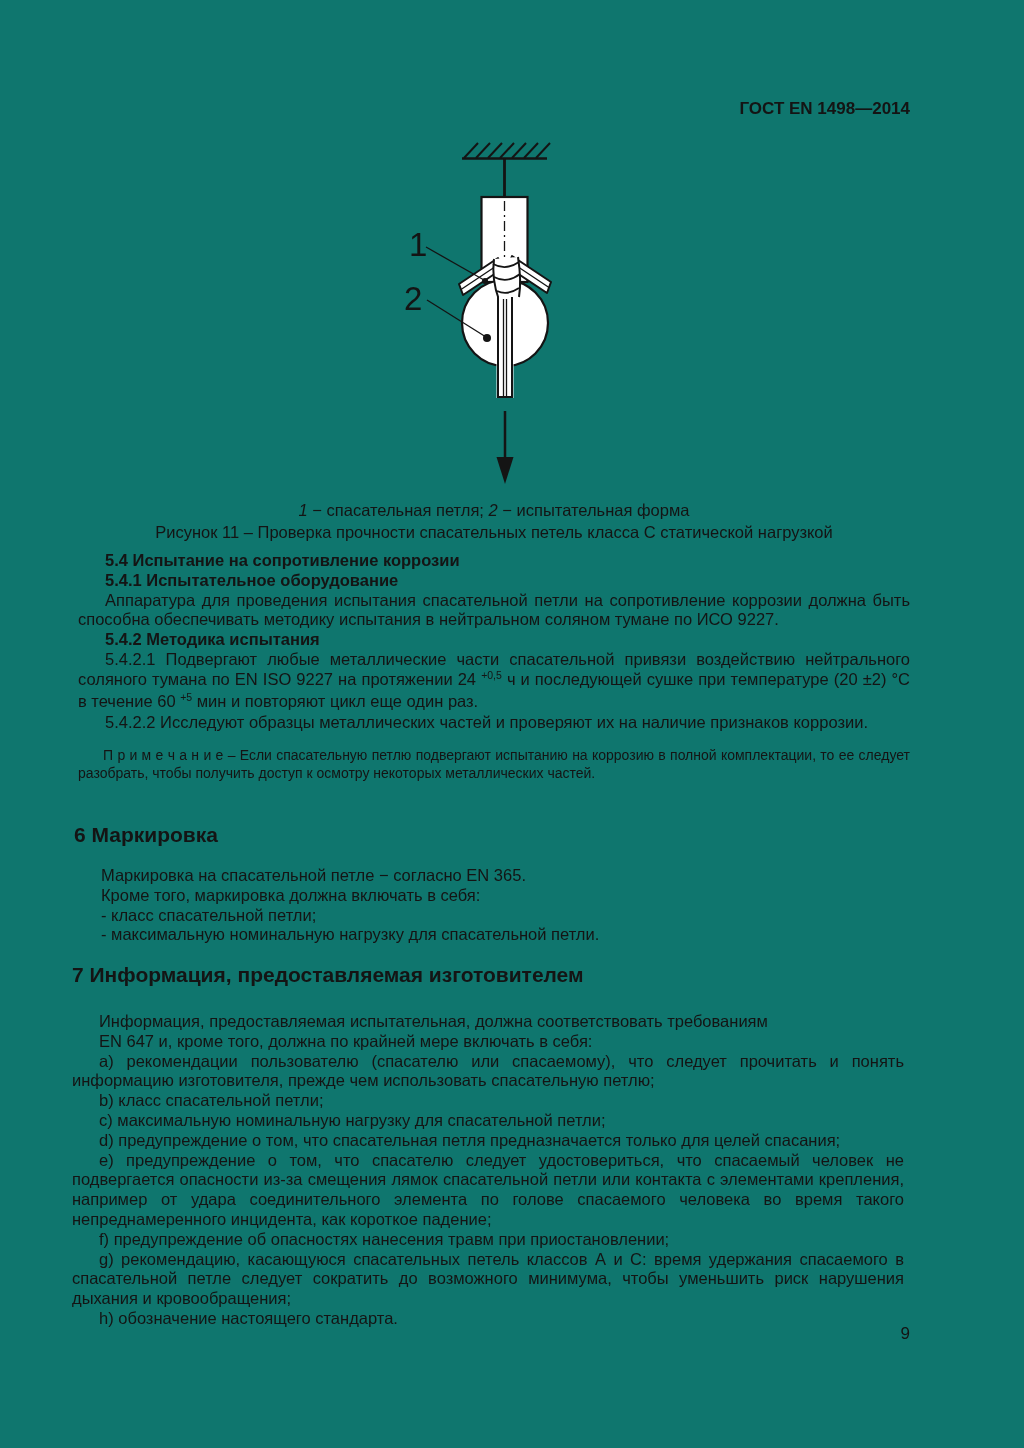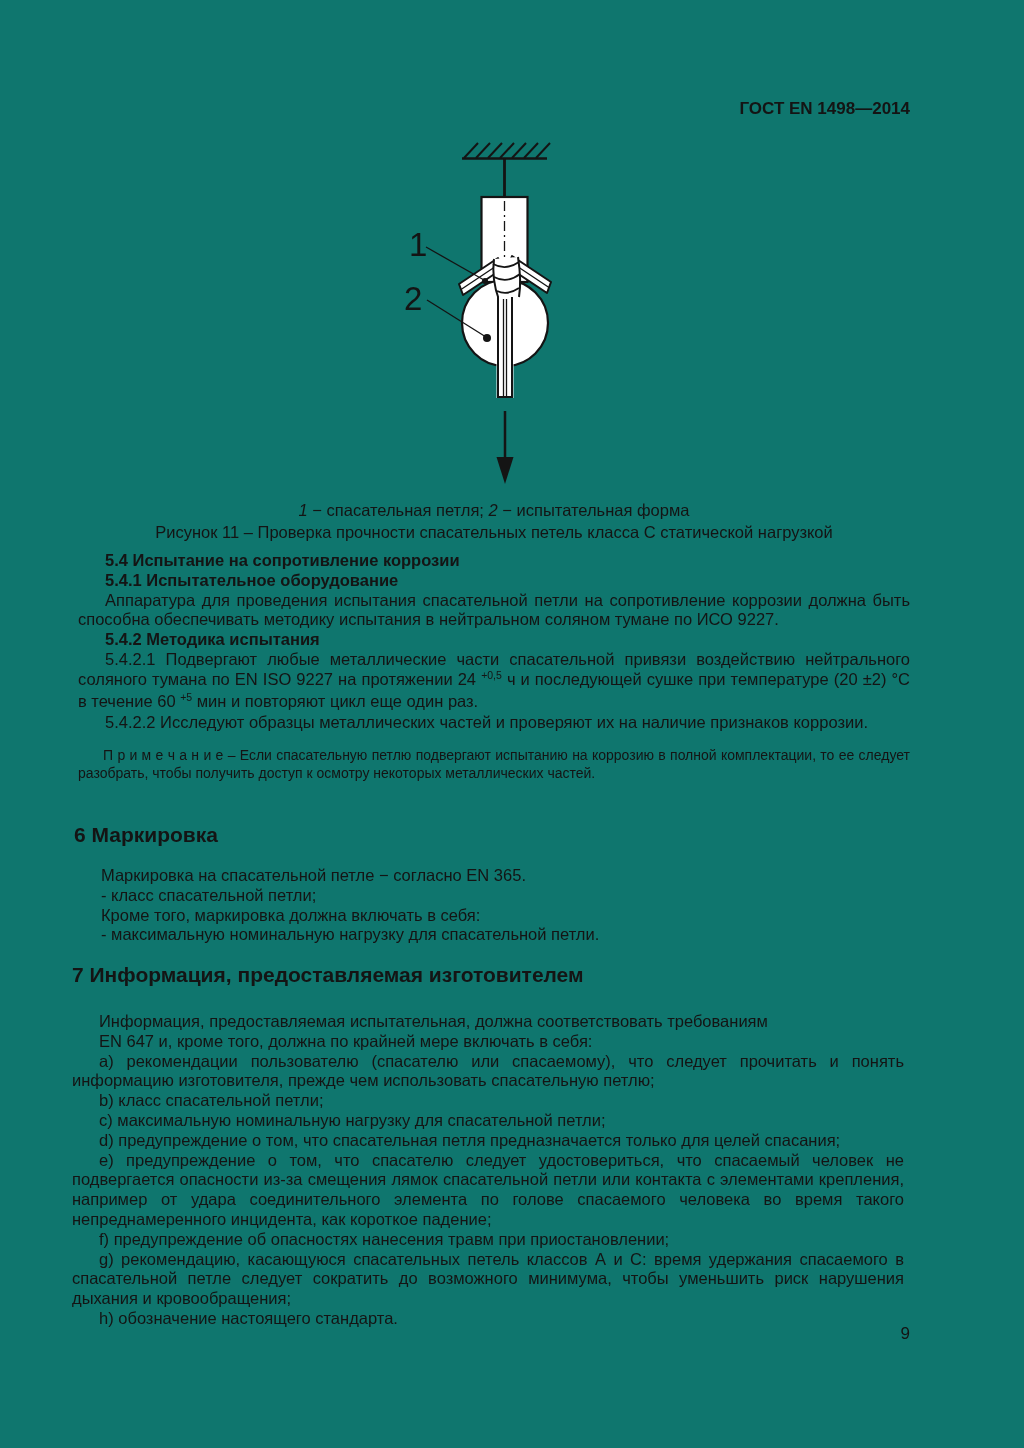--- a/index.html
+++ b/index.html
@@ -118,22 +118,22 @@
     <p class="ind just">Аппаратура для проведения испытания спасательной петли на сопротивление коррозии должна быть способна обеспечивать методику испытания в нейтральном соляном тумане по ИСО 9227.</p>
     <p class="h-sub">5.4.2 Методика испытания</p>
     <p class="ind just"><span>5.4.2.1 Подвергают любые металлические части спасательной привязи воздействию нейтрального соляного тумана по EN ISO 9227 на протяжении 24 </span><span class="sup">+0,5</span><span> ч и последующей сушке при температуре (20 ±2) °С в течение 60 </span><span class="sup">+5</span><span> мин и повторяют цикл еще один раз.</span></p>
     <p class="ind just">5.4.2.2 Исследуют образцы металлических частей и проверяют их на наличие признаков коррозии.</p>
     <p class="note">П р и м е ч а н и е – Если спасательную петлю подвергают испытанию на коррозию в полной комплектации, то ее следует разобрать, чтобы получить доступ к осмотру некоторых металлических частей.</p>
   </div>
 
   <div class="sec6">
     <div class="h-big">6 Маркировка</div>
     <p class="ind">Маркировка на спасательной петле − согласно EN 365.</p>
+    <p class="ind">Кроме того, маркировка должна включать в себя:</p>
     <p class="ind">- класс спасательной петли;</p>
-    <p class="ind">Кроме того, маркировка должна включать в себя:</p>
     <p class="ind">- максимальную номинальную нагрузку для спасательной петли.</p>
   </div>
 
   <div class="sec7">
     <div class="h-big">7 Информация, предоставляемая изготовителем</div>
     <p class="ind">Информация, предоставляемая испытательная, должна соответствовать требованиям</p>
     <p class="ind">EN 647 и, кроме того, должна по крайней мере включать в себя:</p>
     <p class="ind just">a) рекомендации пользователю (спасателю или спасаемому), что следует прочитать и понять информацию изготовителя, прежде чем использовать спасательную петлю;</p>
     <p class="ind just">b) класс спасательной петли;</p>
     <p class="ind just">c) максимальную номинальную нагрузку для спасательной петли;</p>

